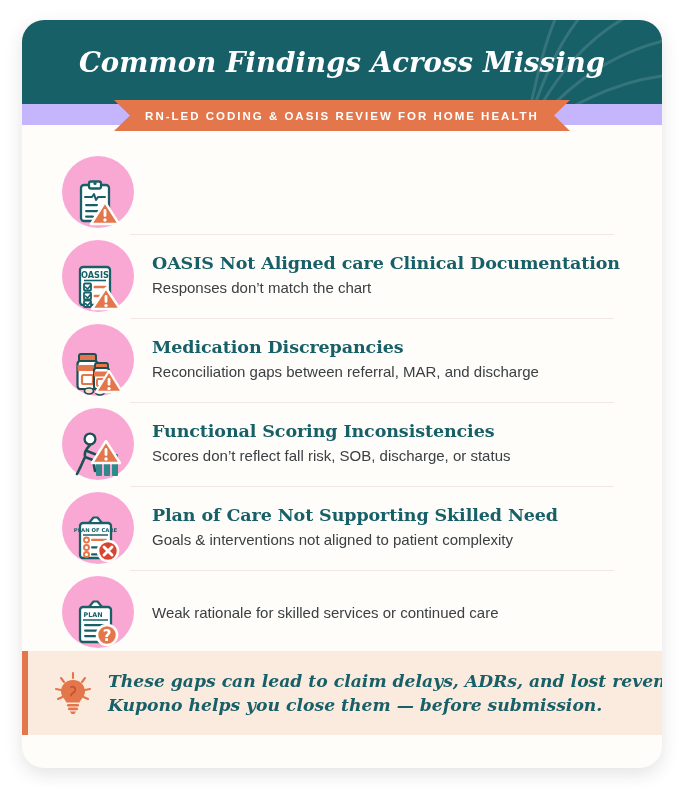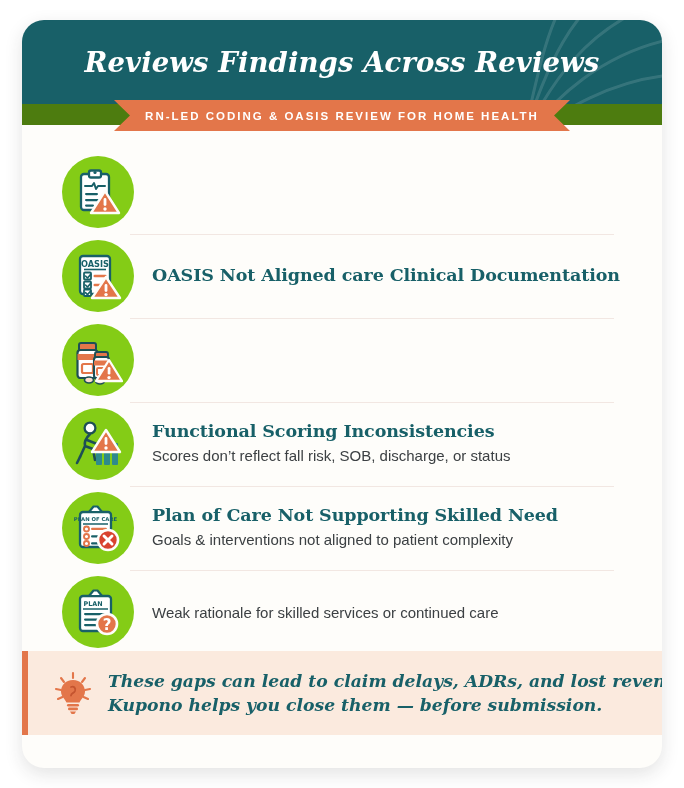--- a/index.html
+++ b/index.html
@@ -50,21 +50,21 @@
     font-style: italic;
     font-size: 27.5px;
     letter-spacing: 0.1px;
     line-height: 84px;
   }
 
   
   .ribbon-wrap {
     position: relative;
     height: 30px;
-    background: #4d7c0f;
+    background: #c4b5fd;
   }
   .ribbon-wrap::after {
     content: "";
     position: absolute;
     left: 0; right: 0; bottom: 0;
     height: 9px;
     background: #fefdfa;
   }
   .ribbon {
     position: absolute;
@@ -107,23 +107,23 @@
     top: 0;
     height: 1px;
     background: #f2e7e2;
   }
 
   .icon-wrap {
     flex: 0 0 72px;
     width: 72px;
     height: 72px;
     border-radius: 50%;
-    background: #84cc16;
-    display: flex;
-    align-items: center;
+    background: #f9a8d4;
+    display: flex;
+    align-items: flex-end;
     justify-content: center;
   }
   .icon-wrap svg { display: block; }
 
   .row-text {
     padding-left: 18px;
     min-width: 0;
   }
   .row-title {
     color: #186068;
@@ -181,21 +181,21 @@
     <svg class="header-swirl" viewBox="0 0 200 200">
       <g fill="none" stroke="#ffffff" stroke-width="3">
         <path d="M20 180 C 60 150, 110 120, 170 115"></path>
         <path d="M20 180 C 55 135, 100 95, 165 80"></path>
         <path d="M20 180 C 50 120, 85 70, 150 45"></path>
         <path d="M20 180 C 45 110, 65 50, 125 18"></path>
         <path d="M20 180 C 40 105, 45 40, 95 5"></path>
         <path d="M20 180 C 70 160, 130 145, 185 150"></path>
       </g>
     </svg>
-    <div class="header-title">Reviews Findings Across Reviews</div>
+    <div class="header-title">Common Findings Across Missing</div>
   </div>
 
   <div class="ribbon-wrap">
     <div class="ribbon">
       <span class="ribbon-text">RN-LED CODING &amp; OASIS REVIEW FOR HOME HEALTH</span>
     </div>
   </div>
 
   <div class="list">
 
@@ -230,40 +230,45 @@
           <rect x="20.5" y="32.8" width="13" height="2.4" rx="1.2" fill="#e3764a"></rect>
           <rect x="11" y="38.5" width="7" height="6.5" rx="1" fill="#fff" stroke="#186068" stroke-width="1.8"></rect>
           <path d="M12.5 41.6 l2 2 3.2-3.6" fill="none" stroke="#186068" stroke-width="1.6" stroke-linecap="round" stroke-linejoin="round"></path>
           <path d="M33 26 L47 47 H19 Z" fill="#e3764a" stroke="#fefdfa" stroke-width="2.4" stroke-linejoin="round"></path>
           <rect x="31.6" y="33" width="2.8" height="8" rx="1.4" fill="#fff"></rect>
           <circle cx="33" cy="43.6" r="1.7" fill="#fff"></circle>
         </svg>
       </div>
       <div class="row-text">
         <div class="row-title">OASIS Not Aligned care Clinical Documentation</div>
+        <div class="row-sub">Responses don’t match the chart</div>
       </div>
     </div>
 
     <div class="row">
       <div class="icon-wrap">
         <svg width="50" height="50" viewBox="0 0 50 50">
           <rect x="6" y="8" width="17" height="8" rx="2" fill="#e3764a" stroke="#1d4f55" stroke-width="2"></rect>
           <rect x="4.5" y="15" width="20" height="28" rx="3" fill="#fff" stroke="#1d4f55" stroke-width="2.2"></rect>
           <rect x="4.5" y="19" width="20" height="6" fill="#e3764a"></rect>
           <rect x="9" y="29" width="11" height="9" rx="1.5" fill="none" stroke="#e3764a" stroke-width="2.2"></rect>
           <rect x="22" y="17" width="13" height="6" rx="2" fill="#e3764a" stroke="#1d4f55" stroke-width="1.9"></rect>
           <rect x="21" y="22" width="15" height="21" rx="2.6" fill="#fff" stroke="#1d4f55" stroke-width="2.1"></rect>
           <rect x="21" y="25.5" width="15" height="5" fill="#e3764a"></rect>
           <rect x="24" y="33" width="9" height="7" rx="1.2" fill="none" stroke="#e3764a" stroke-width="2"></rect>
           <ellipse cx="16" cy="45" rx="4.5" ry="3" fill="#fbdccb" stroke="#1d4f55" stroke-width="1.7"></ellipse>
           <ellipse cx="27" cy="46" rx="4.5" ry="3" fill="#fbdccb" stroke="#1d4f55" stroke-width="1.7"></ellipse>
           <path d="M36 25 L49 46 H23 Z" fill="#e3764a" stroke="#fefdfa" stroke-width="2.3" stroke-linejoin="round"></path>
           <rect x="34.7" y="32" width="2.7" height="7.6" rx="1.35" fill="#fff"></rect>
           <circle cx="36" cy="42.6" r="1.65" fill="#fff"></circle>
         </svg>
+      </div>
+      <div class="row-text">
+        <div class="row-title">Medication Discrepancies</div>
+        <div class="row-sub">Reconciliation gaps between referral, MAR, and discharge</div>
       </div>
     </div>
 
     <div class="row">
       <div class="icon-wrap">
         <svg width="50" height="50" viewBox="0 0 50 50">
           <circle cx="17" cy="9" r="5.4" fill="#fff" stroke="#1d4f55" stroke-width="2.3"></circle>
           <path d="M17 15 C 13 19, 11 23, 12 27 L 7 38 M12 27 L 20 30 L 22 41" fill="none" stroke="#1d4f55" stroke-width="2.6" stroke-linecap="round" stroke-linejoin="round"></path>
           <path d="M14 21 L 24 25" fill="none" stroke="#1d4f55" stroke-width="2.5" stroke-linecap="round"></path>
           <path d="M7 38 L 4 44" fill="none" stroke="#1d4f55" stroke-width="2.6" stroke-linecap="round"></path>

